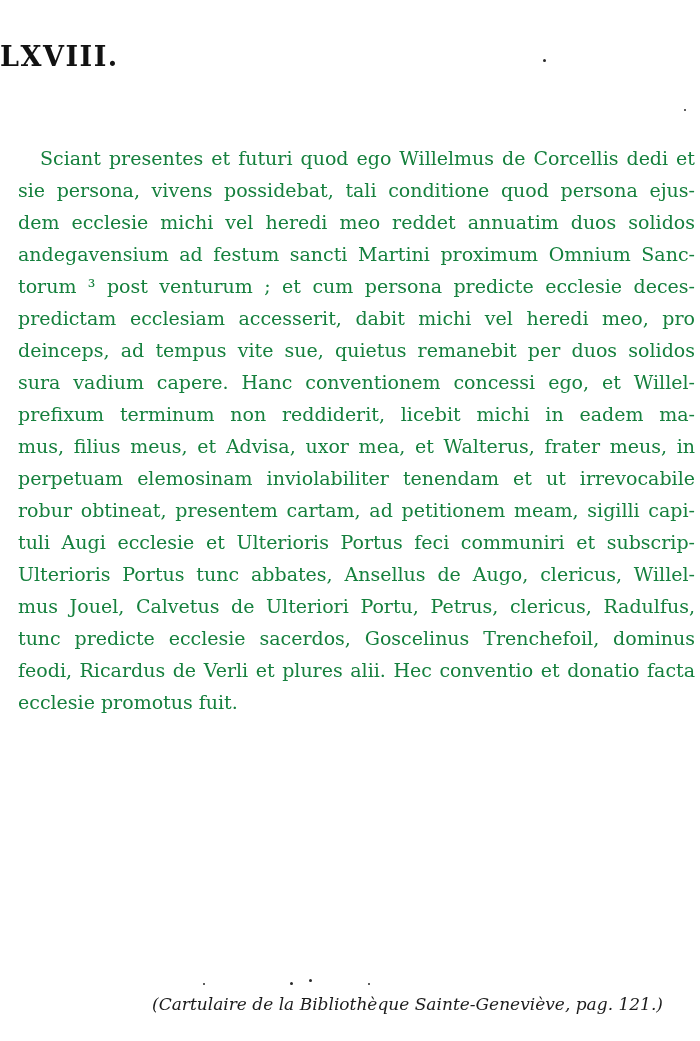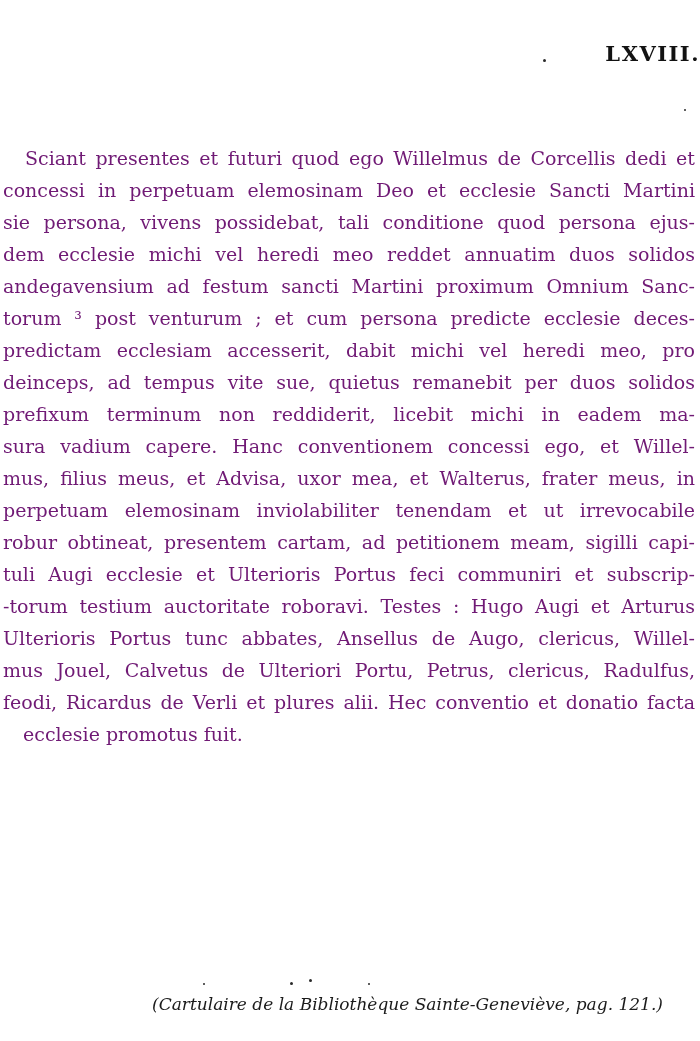--- a/index.html
+++ b/index.html
@@ -15,46 +15,45 @@
     overflow: hidden;
     font-family: "DejaVu Serif", "Liberation Serif", serif;
     color: #161616;
   }
   .title {
     position: absolute;
     top: 41px;
     left: 0;
     right: 0;
     margin: 0;
-    text-align: right;
-    font-size: 21px;
+    text-align: left;
+    font-size: 27px;
     font-weight: bold;
     letter-spacing: 1.5px;
     color: #121212;
   }
   .body-text {
     position: absolute;
     top: 142px;
-    left: 3px;
+    left: 18px;
     right: 5px;
     font-size: 19px;
     line-height: 32px;
-    color: #701a75;
+    color: #15803d;
   }
   .body-text .line {
     text-align: justify;
     text-align-last: justify;
     white-space: normal;
   }
   .body-text .line.first {
     text-indent: 22px;
   }
   .body-text .line.last {
     text-align-last: left;
-    margin-left: 20px;
   }
   .citation {
     position: absolute;
     top: 994px;
     left: 0;
     right: 0;
     box-sizing: border-box;
     padding-left: 115px;
     text-align: center;
     font-style: italic;
@@ -69,36 +68,35 @@
 </style>
 </head>
 <body>
 
 <div class="page">
 
   <h1 class="title">LXVIII.</h1>
 
   <div class="body-text">
       <div class="line first">Sciant presentes et futuri quod ego Willelmus de Corcellis dedi et</div>
-      <div class="line">concessi in perpetuam elemosinam Deo et ecclesie Sancti Martini</div>
       <div class="line">sie persona, vivens possidebat, tali conditione quod persona ejus-</div>
       <div class="line">dem ecclesie michi vel heredi meo reddet annuatim duos solidos</div>
       <div class="line">andegavensium ad festum sancti Martini proximum Omnium Sanc-</div>
       <div class="line">torum ³ post venturum ; et cum persona predicte ecclesie deces-</div>
       <div class="line">predictam ecclesiam accesserit, dabit michi vel heredi meo, pro</div>
       <div class="line">deinceps, ad tempus vite sue, quietus remanebit per duos solidos</div>
+      <div class="line">sura vadium capere. Hanc conventionem concessi ego, et Willel-</div>
       <div class="line">prefixum terminum non reddiderit, licebit michi in eadem ma-</div>
-      <div class="line">sura vadium capere. Hanc conventionem concessi ego, et Willel-</div>
       <div class="line">mus, filius meus, et Advisa, uxor mea, et Walterus, frater meus, in</div>
       <div class="line">perpetuam elemosinam inviolabiliter tenendam et ut irrevocabile</div>
       <div class="line">robur obtineat, presentem cartam, ad petitionem meam, sigilli capi-</div>
       <div class="line">tuli Augi ecclesie et Ulterioris Portus feci communiri et subscrip-</div>
-      <div class="line">-torum testium auctoritate roboravi. Testes : Hugo Augi et Arturus</div>
       <div class="line">Ulterioris Portus tunc abbates, Ansellus de Augo, clericus, Willel-</div>
       <div class="line">mus Jouel, Calvetus de Ulteriori Portu, Petrus, clericus, Radulfus,</div>
+      <div class="line">tunc predicte ecclesie sacerdos, Goscelinus Trenchefoil, dominus</div>
       <div class="line">feodi, Ricardus de Verli et plures alii. Hec conventio et donatio facta</div>
       <div class="line last">ecclesie promotus fuit.</div>
     </div>
 
   <div class="citation">(Cartulaire de la Bibliothèque Sainte-Geneviève, pag. 121.)</div>
 
   <span class="speck" style="left:543px; top:59px;  width:3px; height:3px;"></span>
   <span class="speck" style="left:684px; top:109px; width:2px; height:2px;"></span>
   <span class="speck" style="left:203px; top:983px; width:2px; height:2px;"></span>
   <span class="speck" style="left:290px; top:982px; width:3px; height:3px;"></span>

